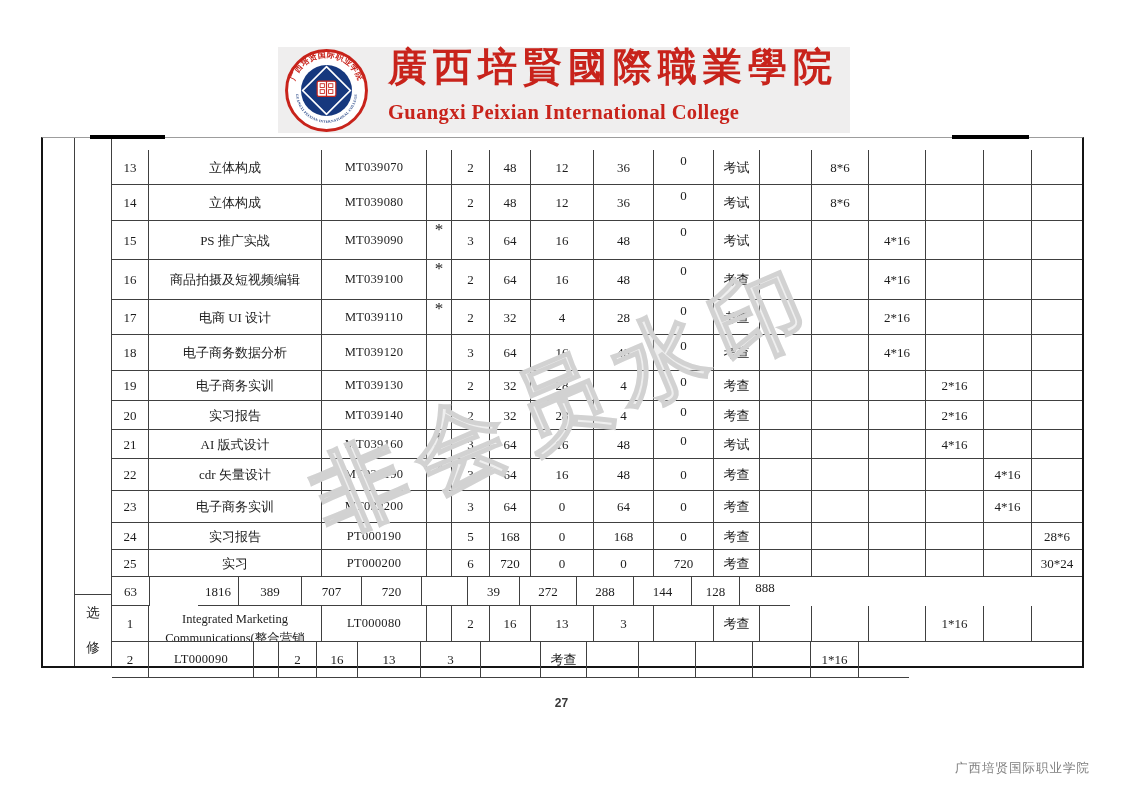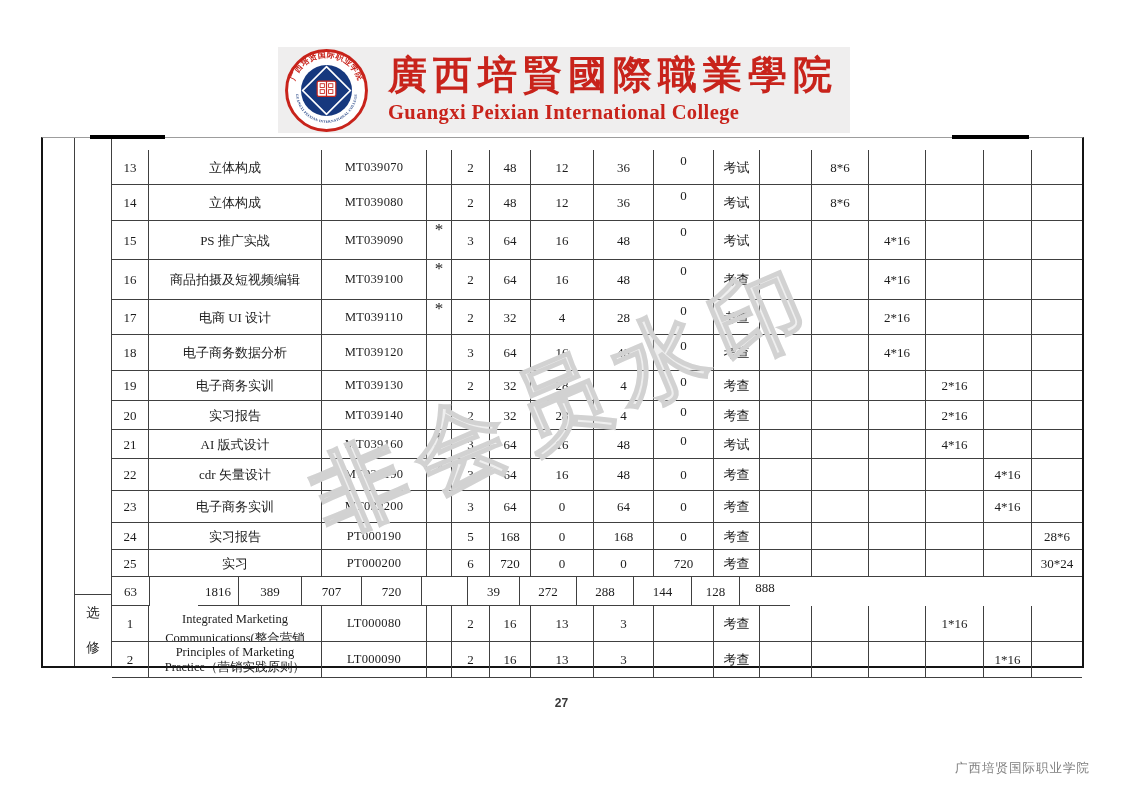--- a/index.html
+++ b/index.html
@@ -2,21 +2,21 @@
 <html><head>
 <meta charset="utf-8">
 <style>
   html,body{margin:0;padding:0;background:#ffffff;}
   .page{position:relative;width:1123px;height:794px;background:#fff;overflow:hidden;
         font-family:"Liberation Serif","DejaVu Serif",serif;color:#1c1c1c;}
 
   
   .header-band{position:absolute;left:278px;top:47px;width:572px;height:86px;background:#efeeee;}
   .logo{position:absolute;left:284px;top:48px;width:85px;height:85px;}
-  .title-cn{position:absolute;left:388px;top:50px;width:470px;font-size:39px;font-weight:bold;
+  .title-cn{position:absolute;left:388px;top:42px;width:470px;font-size:39px;font-weight:bold;
             color:#c8231b;letter-spacing:6px;line-height:50px;white-space:nowrap;}
   .title-en{position:absolute;left:388px;top:101px;font-size:20.5px;font-weight:bold;
             color:#c8231b;letter-spacing:0.4px;white-space:nowrap;}
 
   
   .watermark{position:absolute;left:295px;top:330px;width:580px;z-index:6;pointer-events:none;
              font-size:92px;font-weight:bold;letter-spacing:16px;white-space:nowrap;
              color:rgba(210,210,210,0.35);-webkit-text-stroke:2px #d2d2d2;
              transform:rotate(-23deg);transform-origin:center center;}
 
@@ -364,26 +364,20 @@
           <div class="cell" style="width: 46px; height: 36px;">考查</div>
           <div class="cell" style="width: 52px; height: 36px;"></div>
           <div class="cell" style="width: 57px; height: 36px;"></div>
           <div class="cell" style="width: 57px; height: 36px;"></div>
           <div class="cell" style="width: 58px; height: 36px;">1*16</div>
           <div class="cell" style="width: 48px; height: 36px;"></div>
           <div class="cell last" style="width: 50px; height: 36px;"></div>
         </div>
         <div class="trow">
           <div class="cell" style="width: 37px; height: 36px;">2</div>
-          <div class="cell" style="width: 173px; height: 36px;">
-            <span class="name2">
-              <span class="ln">Principles of Marketing</span>
-              <span class="ln">Practice（营销实践原则）</span>
-            </span>
-          </div>
           <div class="cell code" style="width: 105px; height: 36px;">LT000090</div>
           <div class="cell star" style="width: 25px; height: 36px;"></div>
           <div class="cell" style="width: 38px; height: 36px;">2</div>
           <div class="cell" style="width: 41px; height: 36px;">16</div>
           <div class="cell" style="width: 63px; height: 36px;">13</div>
           <div class="cell" style="width: 60px; height: 36px;">3</div>
           <div class="cell" style="width: 60px; height: 36px;"></div>
           <div class="cell" style="width: 46px; height: 36px;">考查</div>
           <div class="cell" style="width: 52px; height: 36px;"></div>
           <div class="cell" style="width: 57px; height: 36px;"></div>

